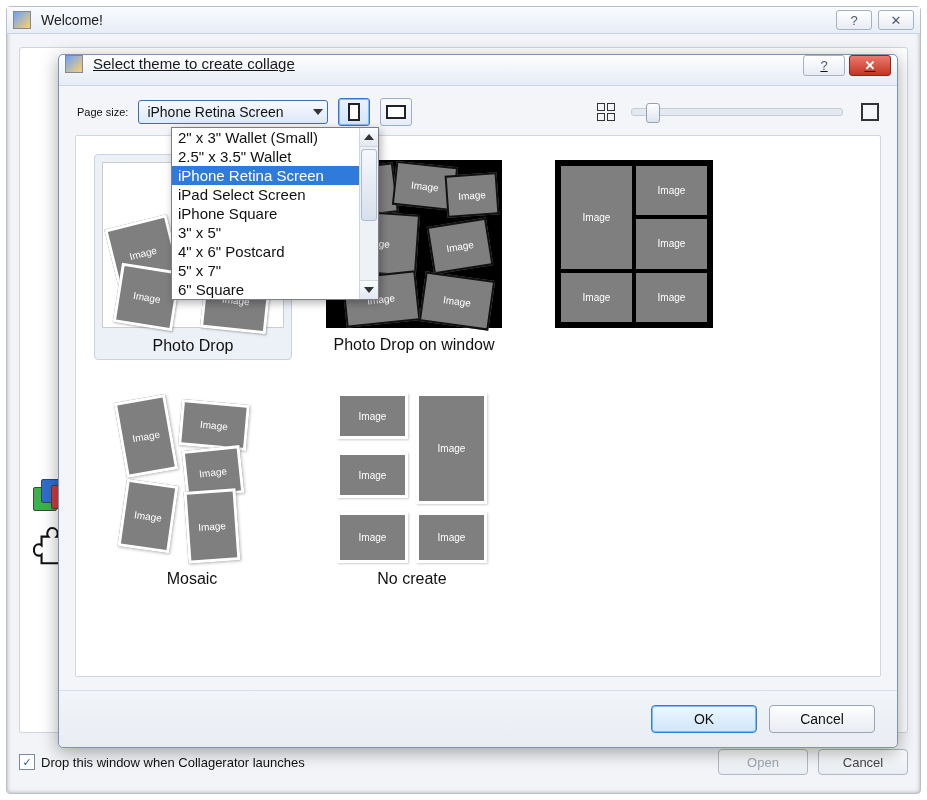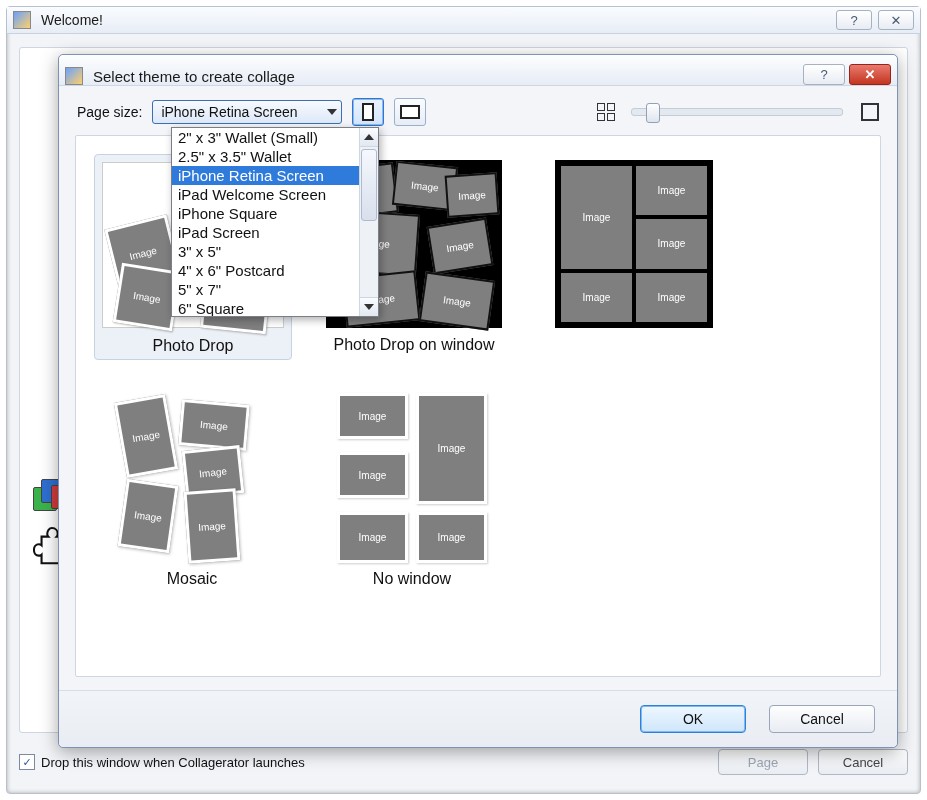--- a/index.html
+++ b/index.html
@@ -105,43 +105,44 @@
     left:58px; top:54px;
     width:840px; height:694px;
     background:#f3f5f8;
     border:1px solid #7e92b1;
     border-radius:5px;
     box-shadow: 0 4px 18px rgba(0,0,0,0.35);
     box-sizing:border-box;
   }
   .modal-titlebar{
     height:30px;
-    display:flex; align-items:flex-end;
+    display:flex; align-items:flex-start;
     background:linear-gradient(#fdfefe,#e6ecf6);
     border-bottom:1px solid #cfd6e1;
     padding:0 6px;
     border-radius:5px 5px 0 0;
+    text-decoration:underline;
   }
   .modal-titlebar .title-text{font-size:15px;}
   .modal-winbtns{margin-left:auto; display:flex; gap:4px;}
   .modal-winbtns .winbtn{width:40px; height:19px;}
   .closebtn{
     background:linear-gradient(#e97a6e,#c33521)!important;
     border:1px solid #962318!important;
     color:#fff!important;
     font-weight:bold;
   }
 
   .modal-toolbar{
     height:40px;
     display:flex; align-items:center;
     padding: 6px 18px 0 18px;
     gap:10px;
   }
-  .label{font-size:14px;}
+  .label{font-size:11px;}
   .combo{
     width:190px; height:24px;
     border:1px solid #3b6fb1;
     border-radius:3px;
     background:linear-gradient(#f7faff,#dde8f8);
     display:flex; align-items:center;
     padding:0 4px 0 8px;
     font-size:14px;
     position:relative;
     box-sizing:border-box;
@@ -307,21 +308,21 @@
     background:linear-gradient(#f5f8fd,#d8e0ec);
     border:1px solid #aebace; border-radius:3px;
   }
   .tri-up{width:0;height:0;border-left:5px solid transparent;border-right:5px solid transparent;border-bottom:6px solid #333;}
   .tri-dn{width:0;height:0;border-left:5px solid transparent;border-right:5px solid transparent;border-top:6px solid #333;}
 
   
   .modal-footer{
     position:absolute; left:0; right:0; bottom:0; height:56px;
     display:flex; align-items:center; justify-content:flex-end;
-    padding:0 22px; gap:23px;
+    padding:0 22px; gap:12px;
     border-top:1px solid #d8dee8;
     background:linear-gradient(#f1f4f8,#e9edf3);
     border-radius:0 0 5px 5px;
     margin-top:48px;
   }
   .modal-footer .btn{
     width:104px; height:26px;
     border:1px solid #9aa6b7; border-radius:4px;
     background:linear-gradient(#fefefe,#e8ecf3);
     display:flex; align-items:center; justify-content:center;
@@ -358,21 +359,21 @@
       <svg viewBox="0 0 40 50">
         <path d="M20 4c4 0 6 3 6 6 0 2-1 3-1 3h7v9c0 0 1-1 3-1 3 0 5 2.5 5 6s-2 6-5 6c-2 0-3-1-3-1v9H9v-9s-1 1-3 1c-3 0-5-2.5-5-6s2-6 5-6c2 0 3 1 3 1v-9h7s-1-1-1-3c0-3 2-6 5-6z" fill="none" stroke="#111" stroke-width="2.2"></path>
       </svg>
     </div>
   </div>
 
   <div class="main-bottom">
     <div class="chk">✓</div>
     <div>Drop this window when Collagerator launches</div>
     <div class="spacer"></div>
-    <div class="btn disabled">Page</div>
+    <div class="btn disabled">Open</div>
     <div class="btn">Cancel</div>
   </div>
 </div>
 
 <div class="modal">
   <div class="modal-titlebar">
     <div class="appicon"></div>
     <div class="title-text">Select theme to create collage</div>
     <div class="modal-winbtns">
       <div class="winbtn">?</div>
@@ -523,34 +524,33 @@
                 <span>Image</span>
               </div>
             <div class="ph">
                 <span>Image</span>
               </div>
             <div class="ph">
                 <span>Image</span>
               </div>
           </div>
         </div>
-        <div class="caption">No window</div>
+        <div class="caption">No create</div>
       </div>
 
     </div>
   </div>
 
   <div class="dropdown">
     <div class="list">
       <div class="item">2" x 3" Wallet (Small)</div>
       <div class="item">2.5" x 3.5" Wallet</div>
       <div class="item sel">iPhone Retina Screen</div>
-      <div class="item">iPad Welcome Screen</div>
+      <div class="item">iPad Select Screen</div>
       <div class="item">iPhone Square</div>
-      <div class="item">iPad Screen</div>
       <div class="item">3" x 5"</div>
       <div class="item">4" x 6" Postcard</div>
       <div class="item">5" x 7"</div>
       <div class="item">6" Square</div>
       <div class="dd-scroll">
         <div class="arr">
             <div class="tri-up"></div>
           </div>
         <div class="thumb"></div>
         <div class="arr bot">

